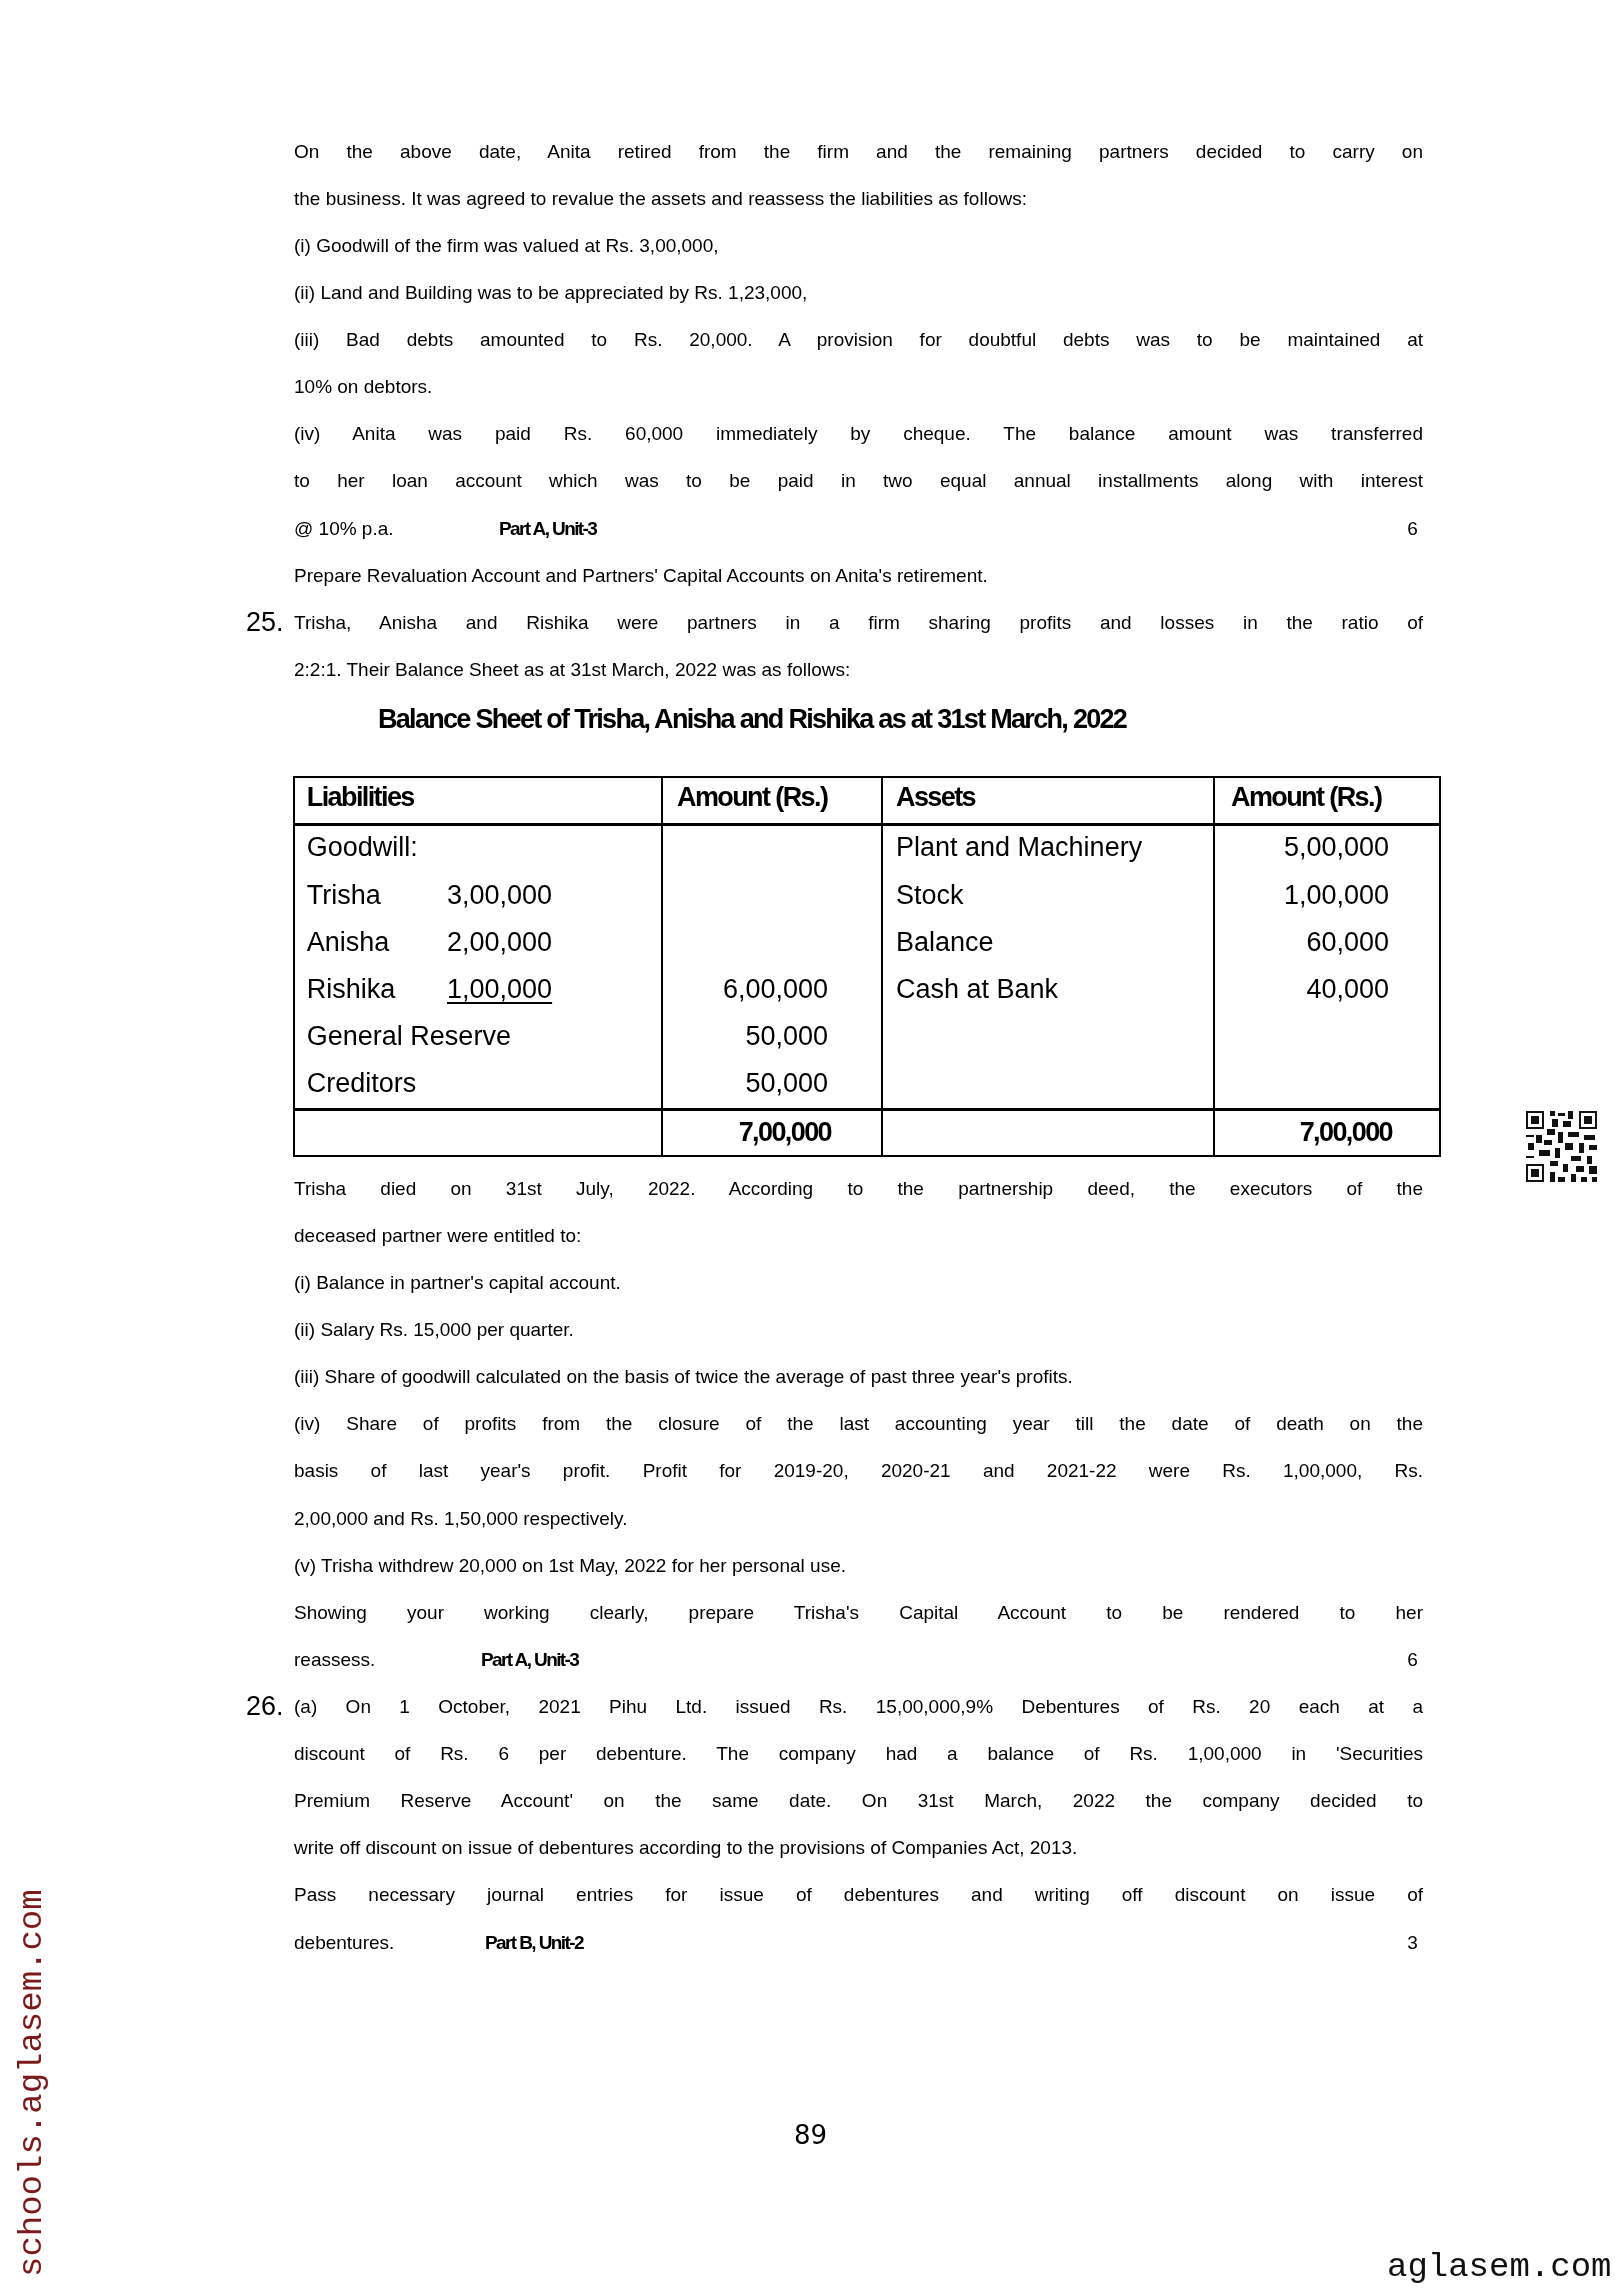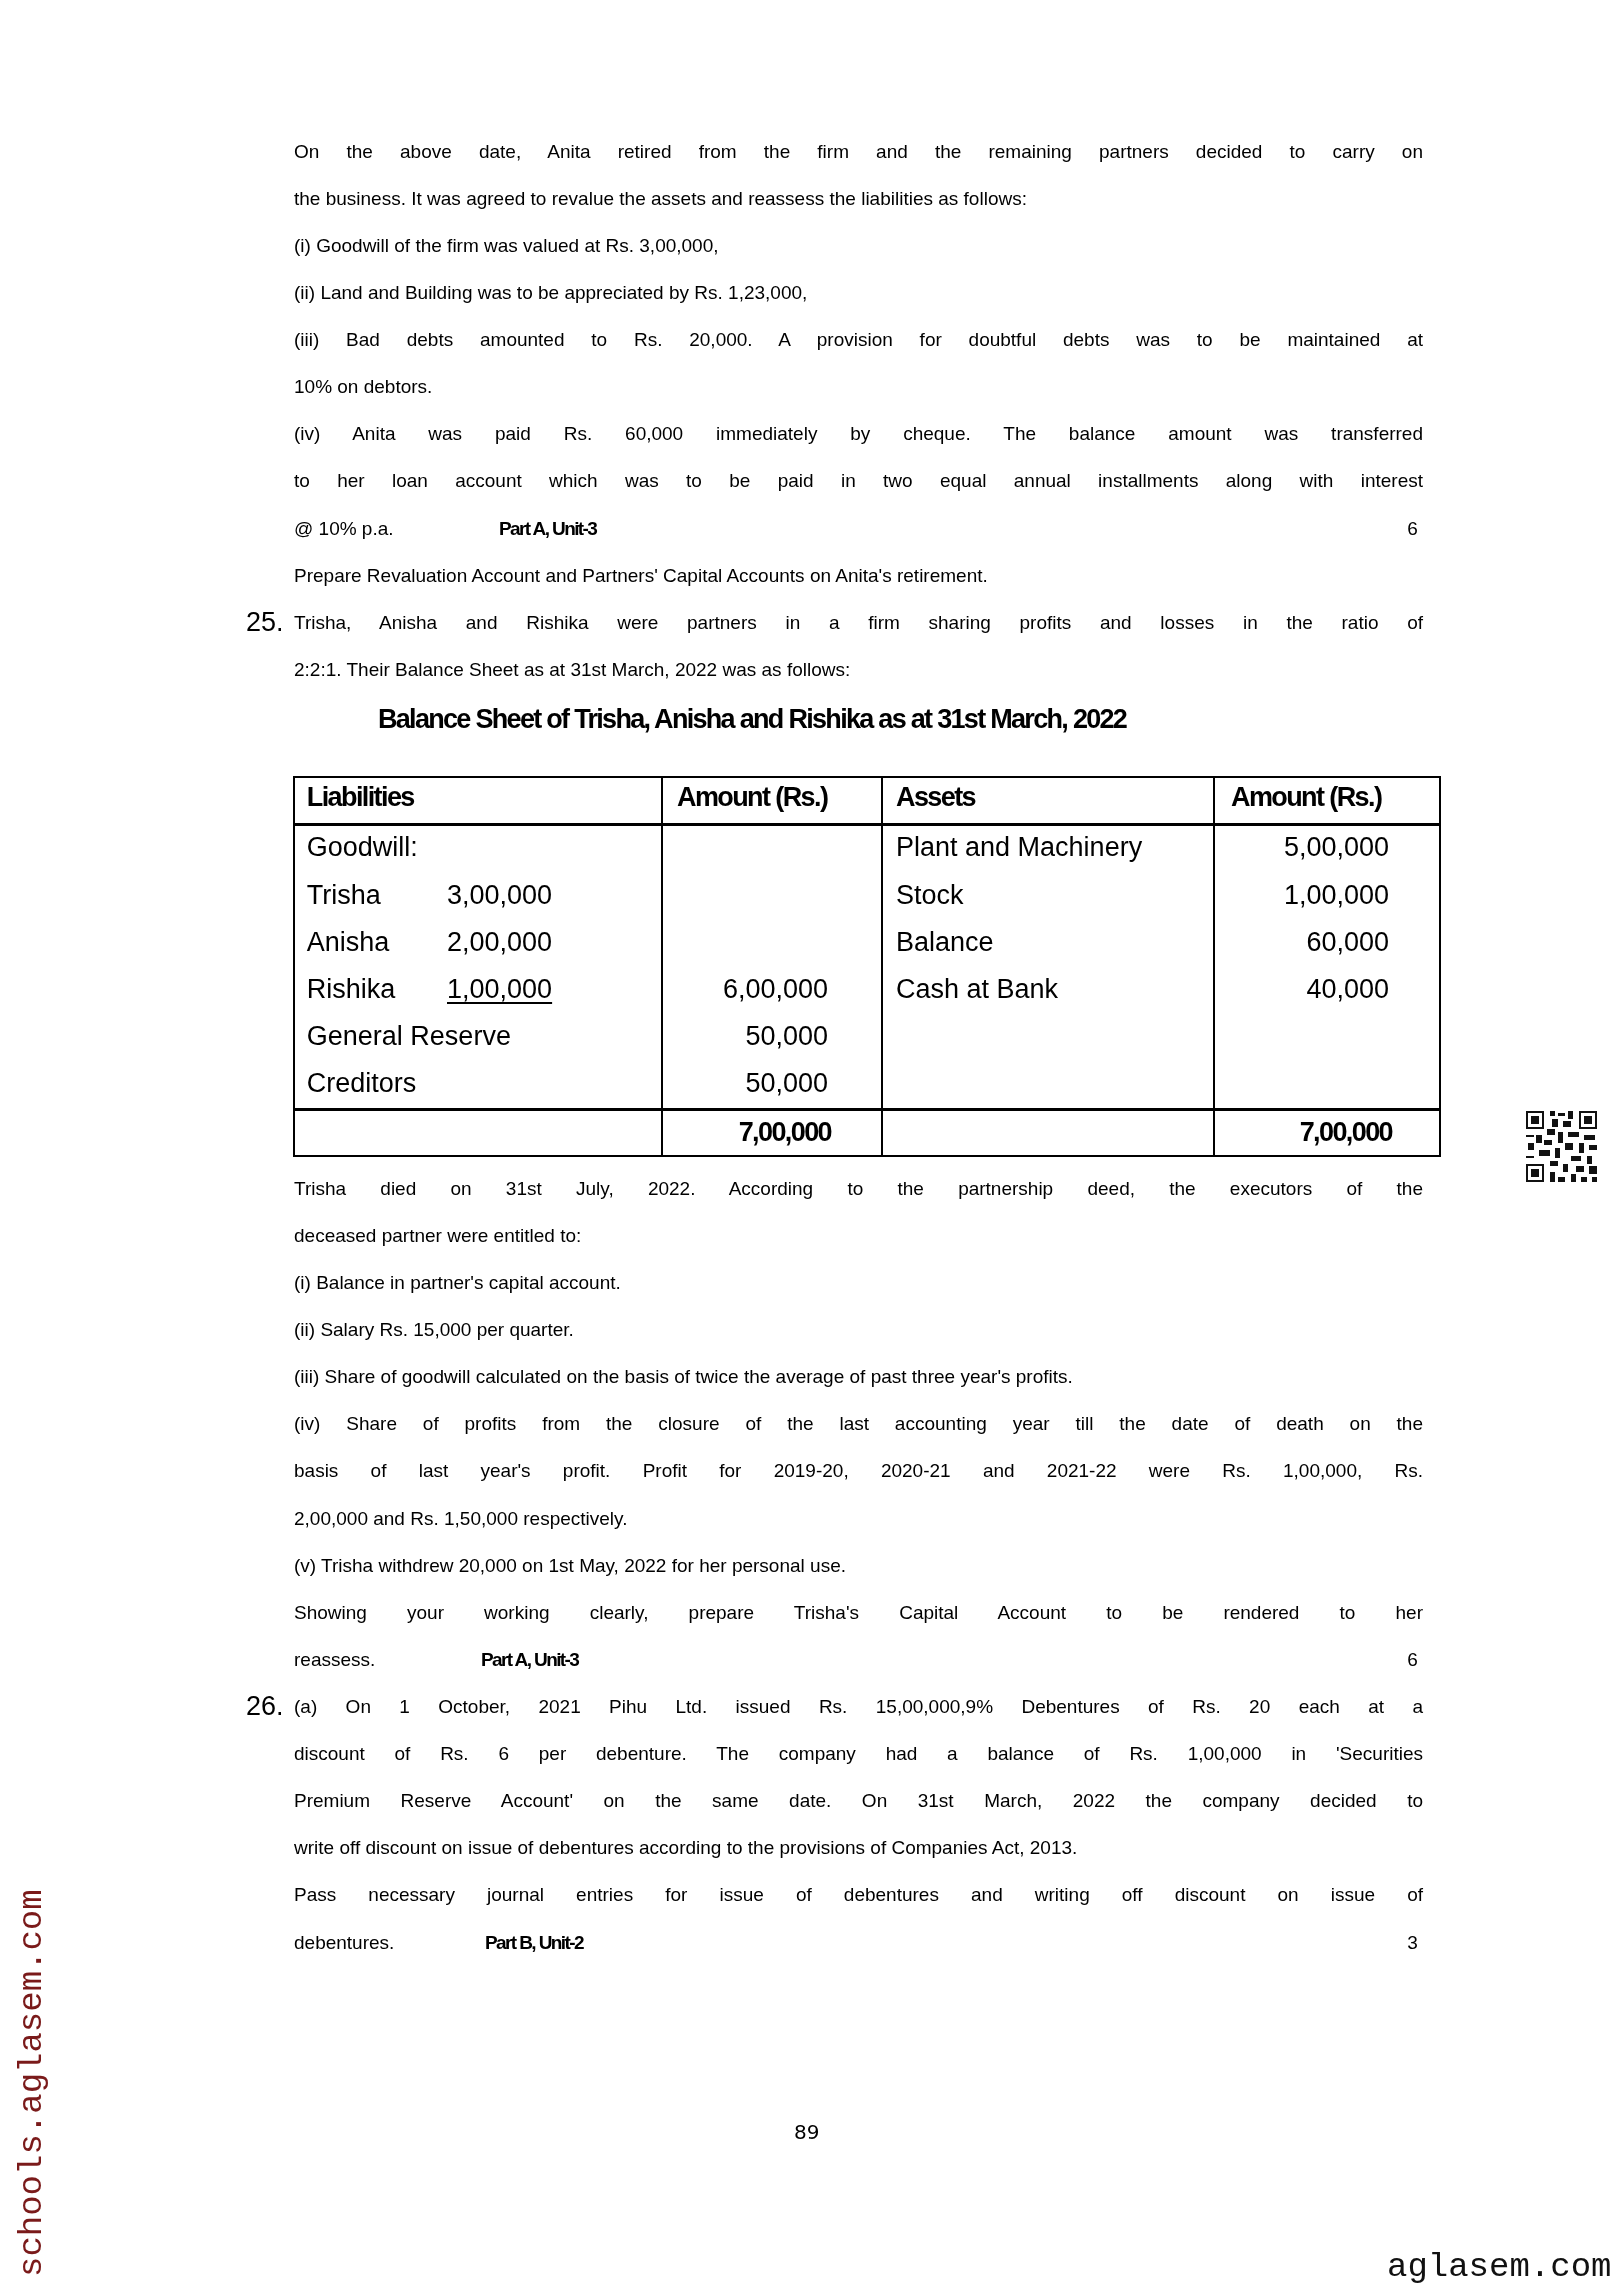--- a/index.html
+++ b/index.html
@@ -20,21 +20,21 @@
         border: 2.6px solid #000; box-sizing: border-box; margin-top: 29px; }
   .bs .vdiv { position: absolute; top: 0; bottom: 0; width: 2px; background: #000; }
   .bs .hdiv { position: absolute; left: 0; right: 0; height: 2.6px; background: #000; }
   .cell { position: absolute; font-size: 27px; line-height: 47px; white-space: nowrap; }
   .hdr { font-weight: bold; letter-spacing: -1.6px; }
   .r { text-align: right; }
   .ul { text-decoration: underline; text-decoration-thickness: 2px; text-underline-offset: 3.9px; }
 
   .qr { position: absolute; left: 1523px; top: 1108px; width: 77px; height: 77px; }
 
-  .page-no { position: absolute; left: 794px; top: 2120px; font-size: 20px;
+  .page-no { position: absolute; left: 794px; top: 2120px; font-size: 26px;
              font-family: "DejaVu Sans", sans-serif; }
   .wm-side { position: absolute; left: 13px; top: 2277px; transform-origin: 0 0; transform: rotate(-90deg);
              font-family: "Liberation Mono", monospace; font-size: 34px; color: #7a1a1a; white-space: nowrap; }
   .wm-corner { position: absolute; left: 1387px; top: 2248px; font-family: "Liberation Mono", monospace;
                font-size: 34px; color: #111; white-space: nowrap; }
 </style>
 </head>
 <body>
 
 <div class="line just" style="top:128px">On the above date, Anita retired from the firm and the remaining partners decided to carry on</div>

